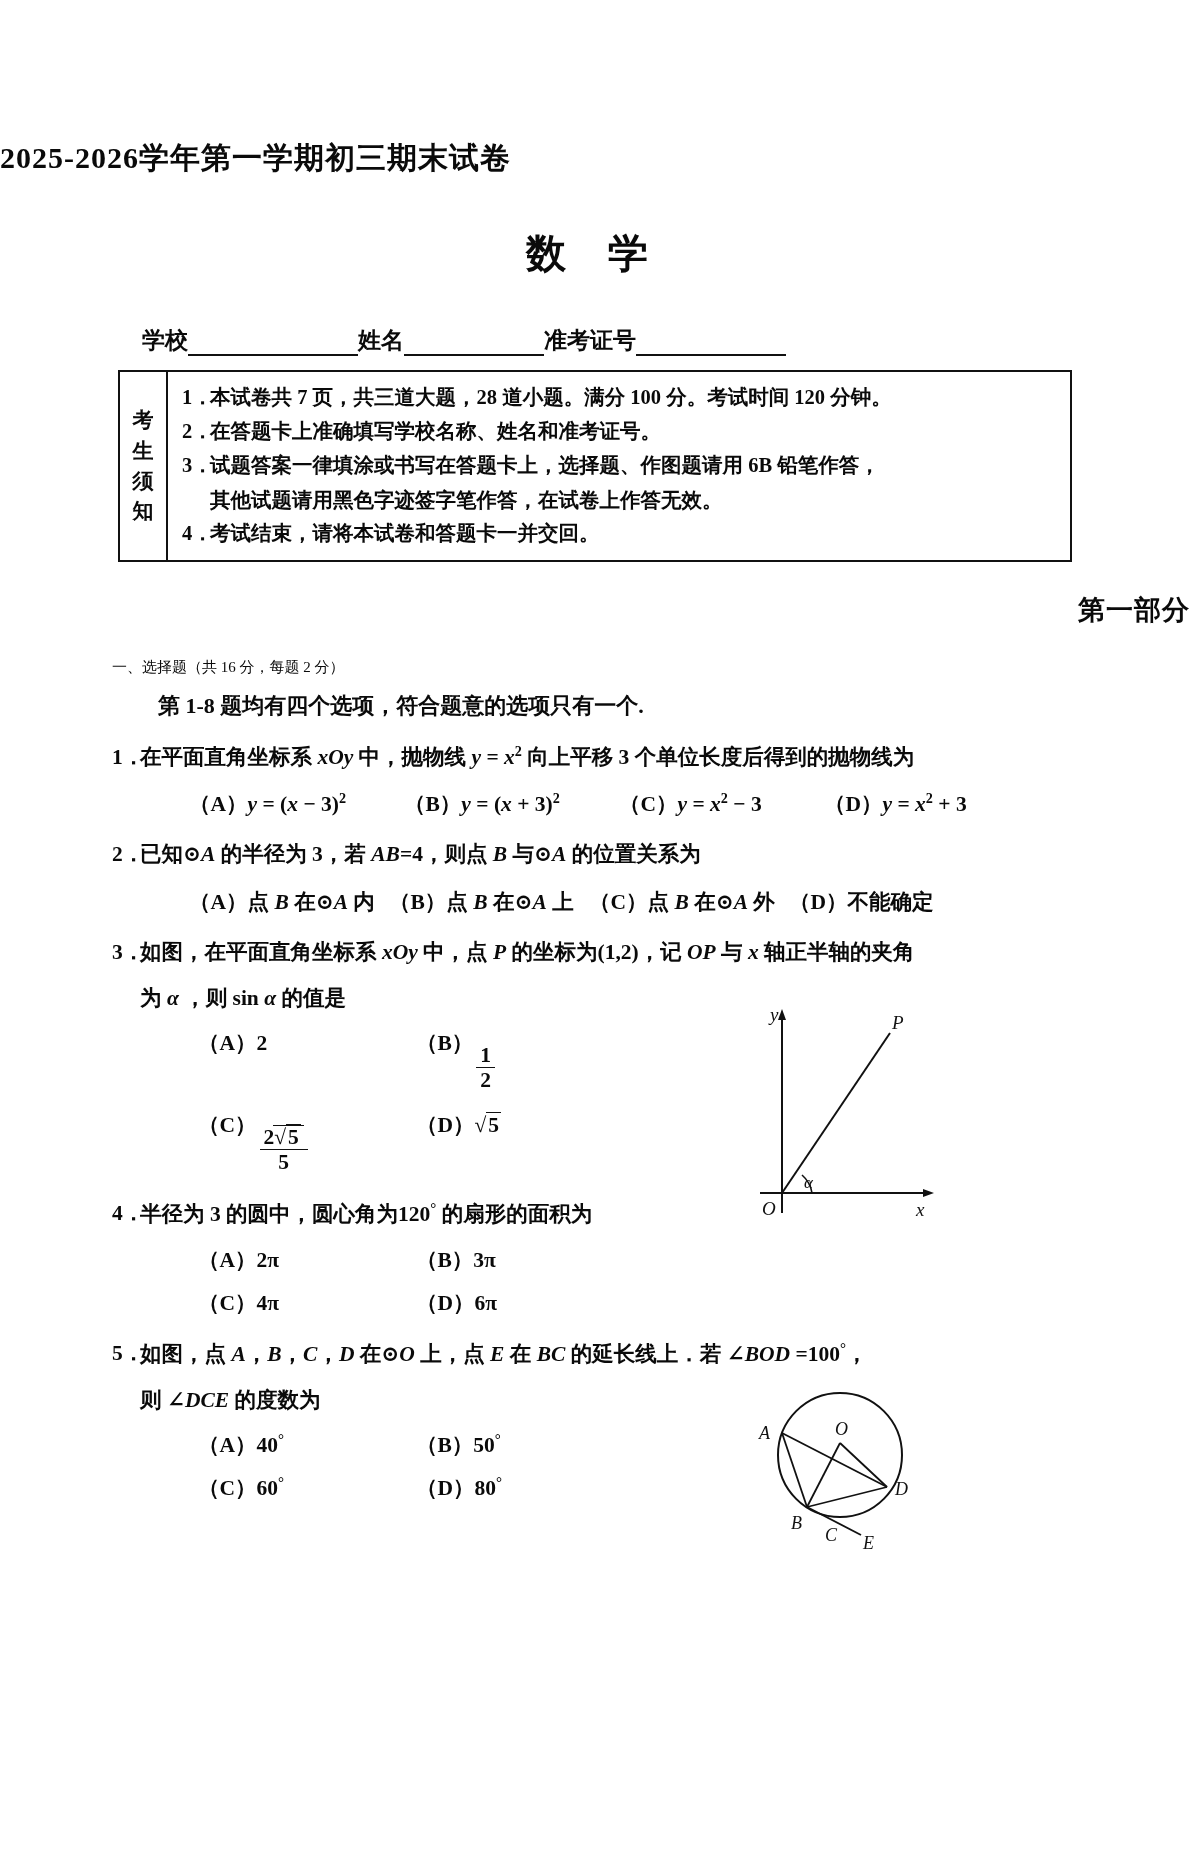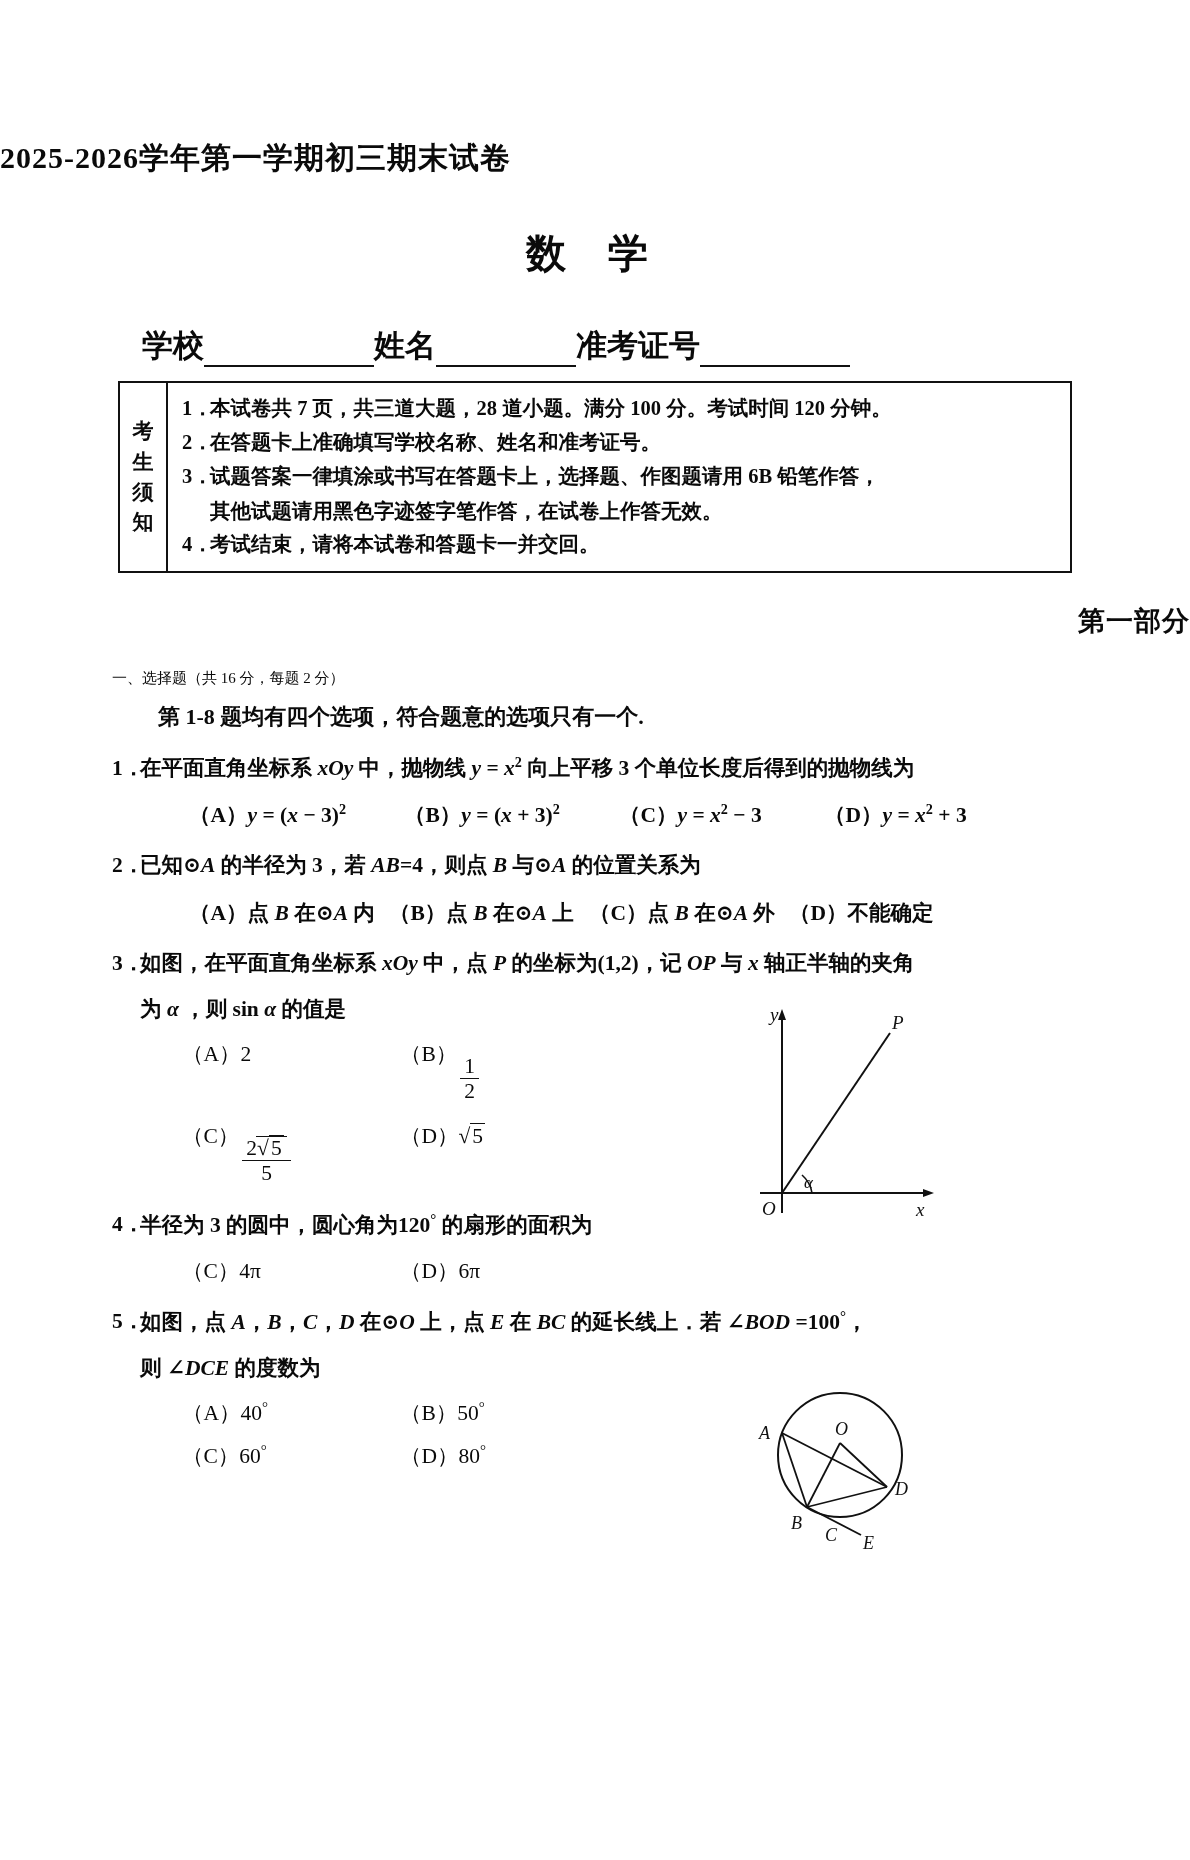--- a/index.html
+++ b/index.html
@@ -36,21 +36,21 @@
     font-weight: bold;
     letter-spacing: 16px;
     margin-top: 47px;
     font-family: "Liberation Serif", "DejaVu Serif", serif;
   }
 
   
   .info-line {
     margin: 44px 0 0 0;
     padding-left: 142px;
-    font-size: 31px;
+    font-size: 23px;
     font-weight: bold;
     display: flex;
     align-items: flex-end;
   }
   .info-label { white-space: nowrap; }
   .info-blank {
     display: inline-block;
     border-bottom: 2px solid #111;
     height: 20px;
   }
@@ -145,24 +145,24 @@
     align-items: center;
   }
   .opt {
     white-space: nowrap;
   }
   .opt-w1 { width: 200px; }
   .opt-wide1 { width: 215px; }
   .opt-wide2 { width: 205px; }
 
   .opts-2col {
-    margin: 14px 0 0 0;
+    margin: 14px 0 0 16px;
     padding-left: 182px;
     font-size: 21.5px;
-    font-weight: normal;
+    font-weight: bold;
   }
   .opts-2col .row { display: flex; margin-bottom: 14px; }
   .opts-2col .cell { width: 218px; }
 
   
   i.v { font-family: "Liberation Serif", "DejaVu Serif", serif; font-style: italic; }
   .sup { vertical-align: super; font-size: 0.66em; }
   .frac {
     display: inline-flex;
     flex-direction: column;
@@ -281,20 +281,24 @@
       <span class="cell">（D）√<span style="border-top:1.6px solid #111; padding:0 2px;">5</span></span>
     </div>
   </div>
 
   <div class="q" style="margin-top:24px;">
     <span class="q-num">4．</span>
     <span class="q-body">半径为 3 的圆中，圆心角为120<span class="deg">°</span> 的扇形的面积为</span>
   </div>
   <div class="opts-2col">
     <div class="row">
+      <span class="cell">（A）2π</span>
+      <span class="cell">（B）3π</span>
+    </div>
+    <div class="row">
       <span class="cell">（C）4π</span>
       <span class="cell">（D）6π</span>
     </div>
   </div>
 
   <div class="q" style="margin-top:20px;">
     <span class="q-num">5．</span>
     <span class="q-body">如图，点 <i class="v">A</i>，<i class="v">B</i>，<i class="v">C</i>，<i class="v">D</i> 在⊙<i class="v">O</i> 上，点 <i class="v">E</i> 在 <i class="v">BC</i> 的延长线上．若 ∠<i class="v">BOD</i> =100<span class="deg">°</span>，</span>
     <span class="q-cont">则 ∠<i class="v">DCE</i> 的度数为</span>
   </div>

